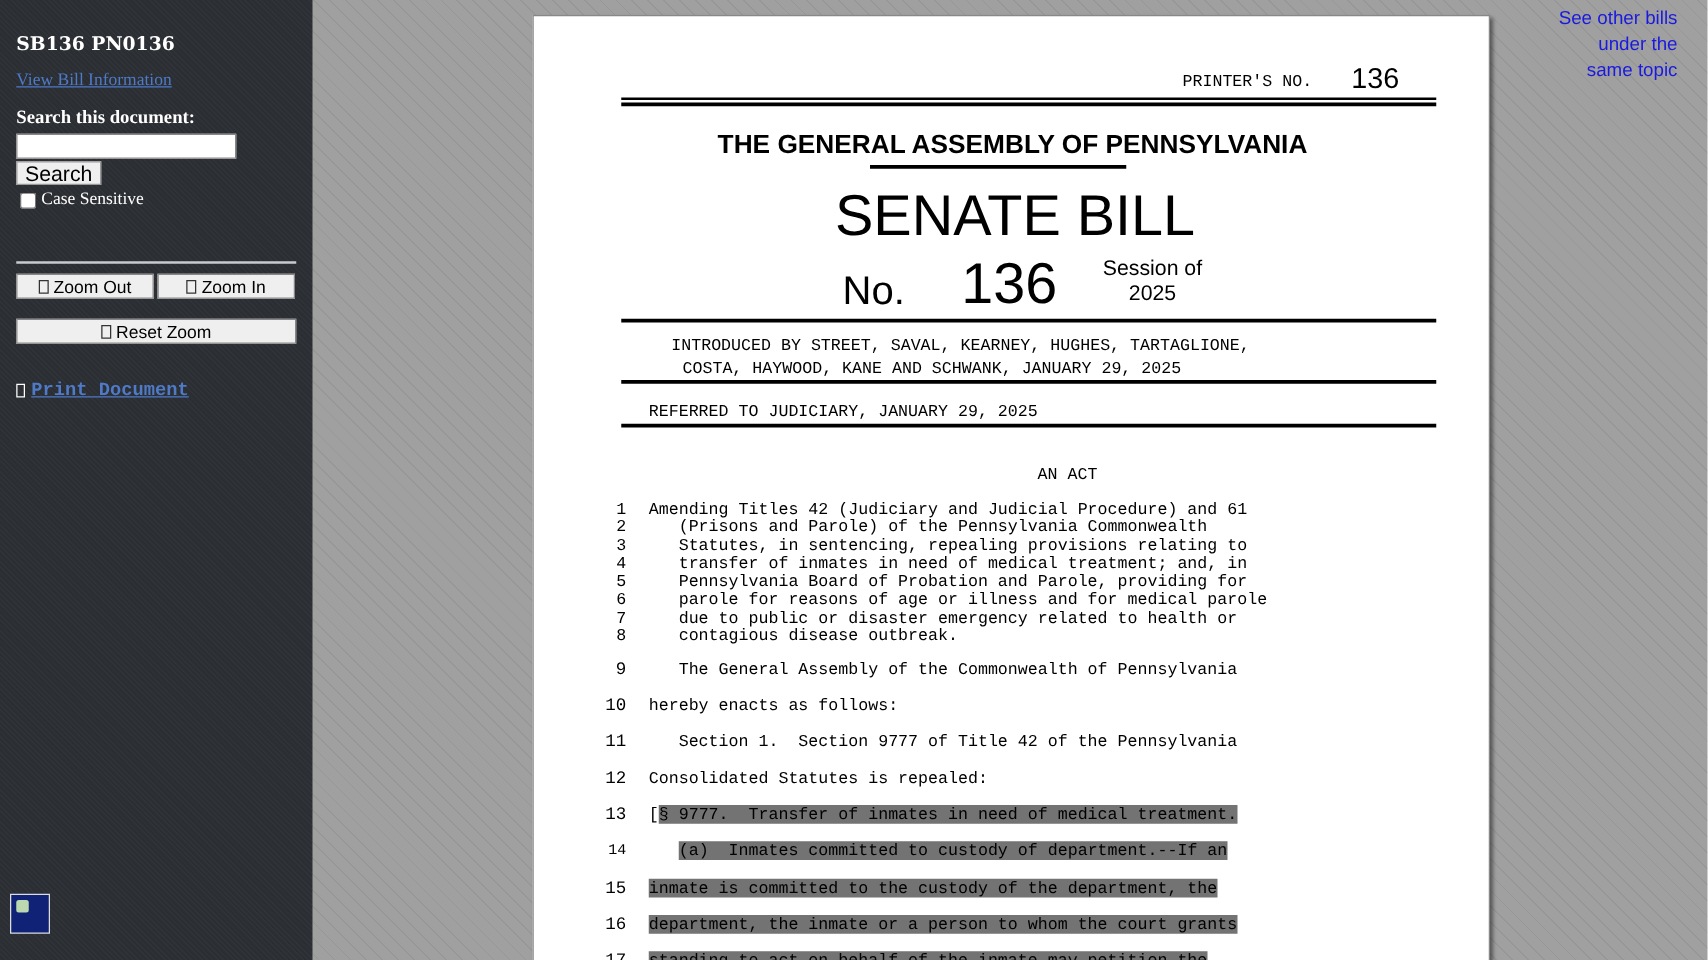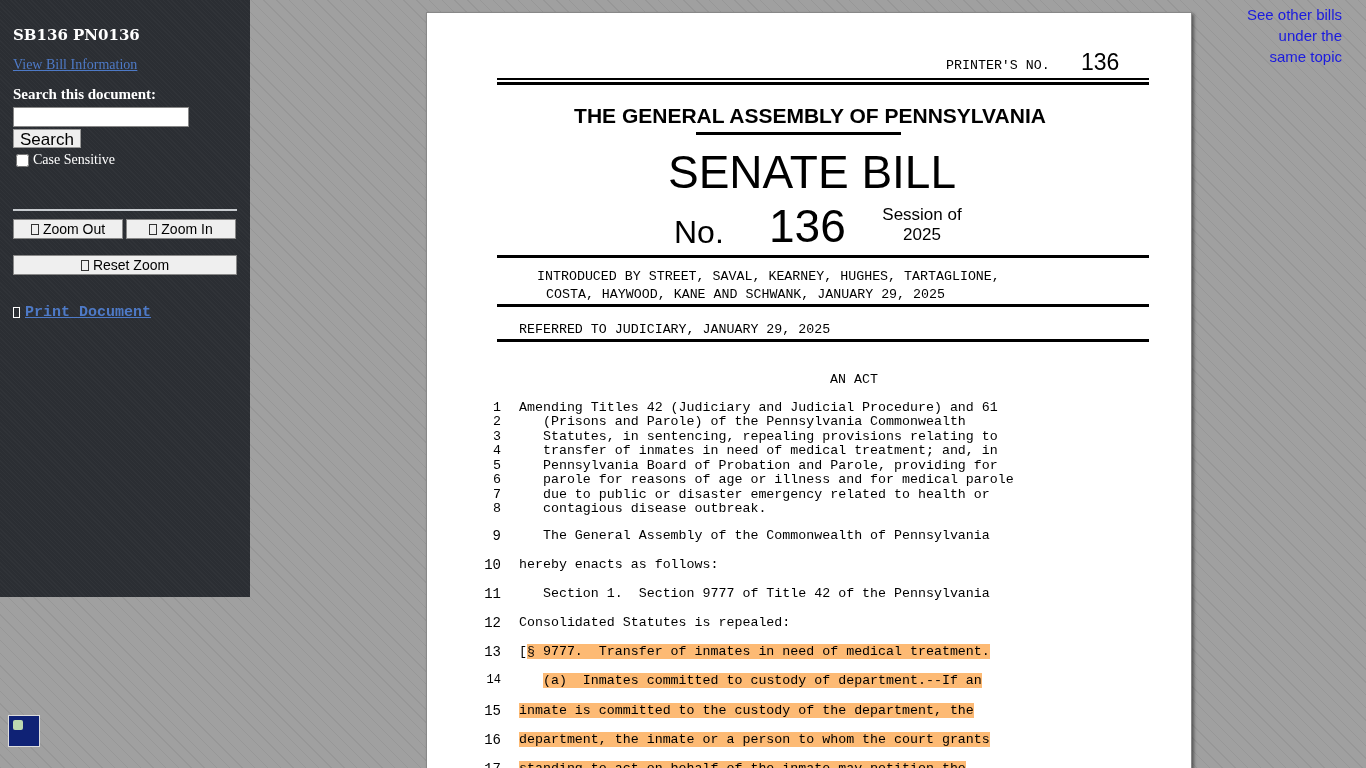--- a/index.html
+++ b/index.html
@@ -3,21 +3,21 @@
 <meta charset="utf-8">
 <style>
   html, body { margin:0; padding:0; width:1366px; height:768px; overflow:hidden; }
   body {
     background-color:#a0a0a0;
     background-image: repeating-linear-gradient(45deg, rgba(0,0,0,0.06) 0px, rgba(0,0,0,0.06) 1px, transparent 1px, transparent 9px);
     position:relative;
     font-family:"Liberation Serif", serif;
   }
   #sidebar {
-    position:absolute; left:0; top:0; width:250px; height:597px;
+    position:absolute; left:0; top:0; width:250px; height:768px;
     background-color:#2b2e33;
     background-image: repeating-linear-gradient(45deg, rgba(255,255,255,0.025) 0px, rgba(255,255,255,0.025) 1px, transparent 1px, transparent 3px);
     color:#fff; box-sizing:border-box; padding:0 28px;
   }
   #sidebar .title { font-family:"DejaVu Serif", serif; font-weight:bold; font-size:15px; position:absolute; top:26px; left:13px; }
   #sidebar .link-info { position:absolute; top:57px; left:13px; font-size:14px; color:#4e7ac7; text-decoration:underline; cursor:pointer; }
   #sidebar .search-label { position:absolute; top:86px; left:13px; font-size:15px; font-weight:bold; }
   #sidebar .search-input { position:absolute; top:107px; left:13px; width:176px; height:20px; box-sizing:border-box; border:1px solid #888; background:#fff; padding:0 3px; font-size:13px; }
   #sidebar .search-btn { position:absolute; top:129px; left:13px; height:19px; padding:0 6px; font-family:"Liberation Sans", sans-serif; font-size:17px; background:#efefef; border:1px solid #999; color:#000; }
   #sidebar .case-row { position:absolute; top:152px; left:16px; font-size:14px; display:flex; align-items:center; }
@@ -38,21 +38,21 @@
 
   #page {
     position:absolute; left:426px; top:12px; width:766px; height:800px; background:#fff;
     box-shadow: 2px 2px 3px rgba(0,0,0,0.45); border:1px solid #888; box-sizing:border-box;
   }
   .mono { font-family:"Liberation Mono", monospace; font-size:13.3px; color:#000; white-space:pre; }
   .sans { font-family:"Liberation Sans", sans-serif; color:#000; }
   .abs { position:absolute; }
   .rule { position:absolute; left:70px; width:652px; background:#000; }
   .lineno { position:absolute; width:30px; text-align:right; font-family:"Liberation Mono", monospace; font-size:13.3px; }
-  .hl { background:#fdba74; }
+  .hl { background:#737373; }
 </style>
 </head>
 <body>
 
 <div id="sidebar">
   <div class="title">SB136 PN0136</div>
   <a class="link-info">View Bill Information</a>
   <div class="search-label">Search this document:</div>
   <input class="search-input" type="text" value="" style="">
   <button class="search-btn">Search</button>

